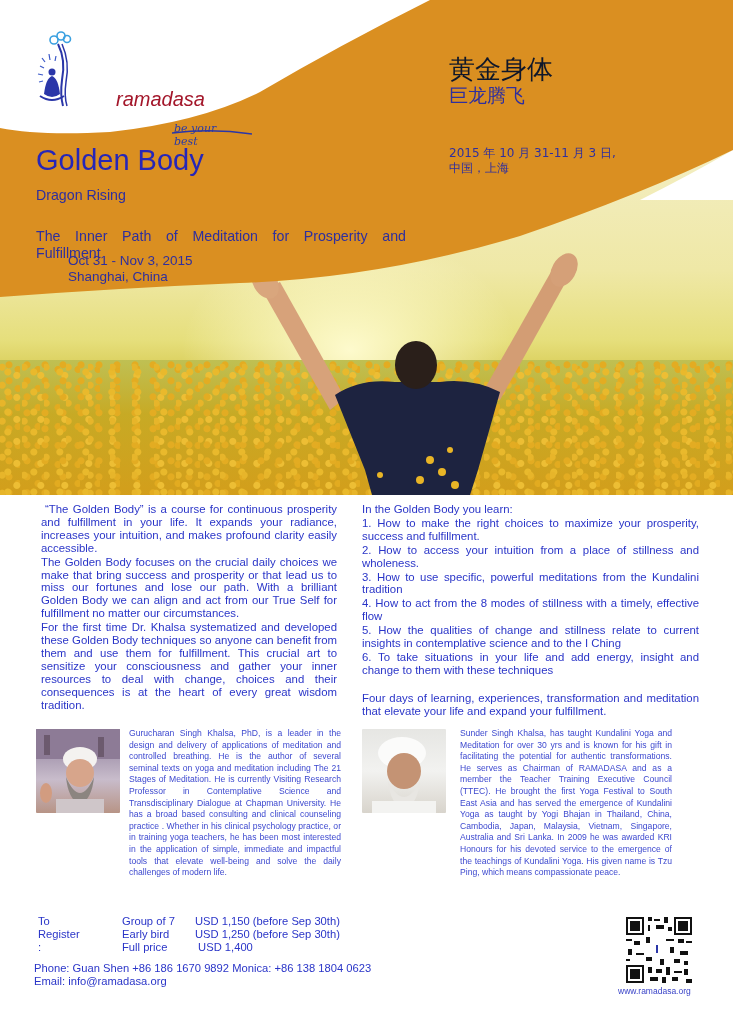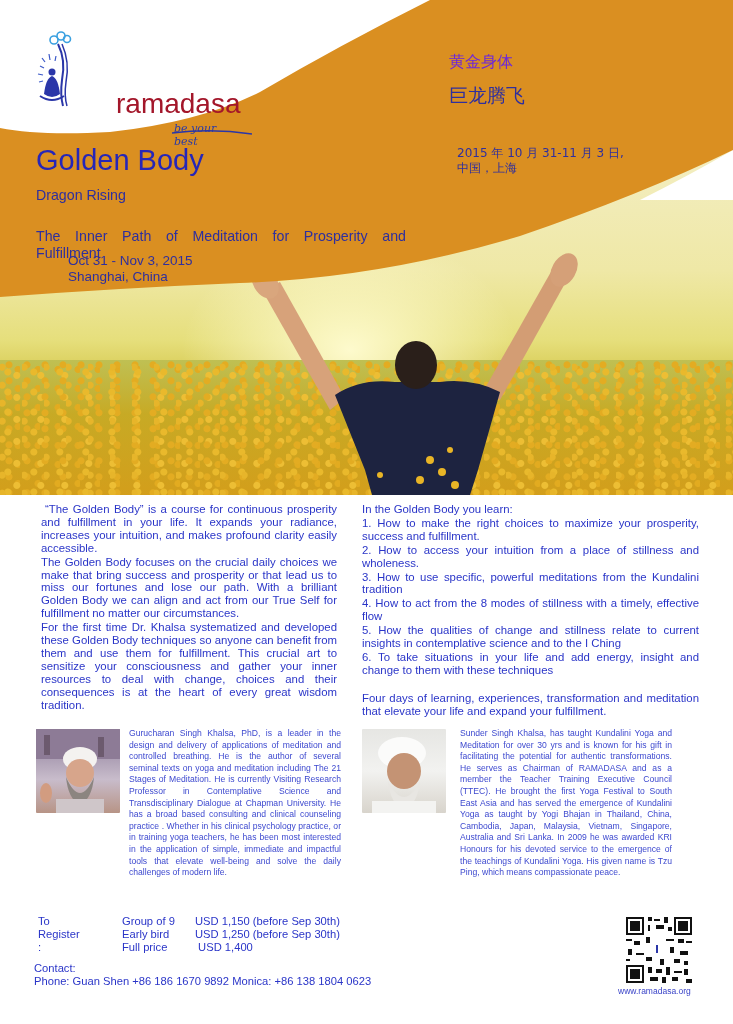--- a/index.html
+++ b/index.html
@@ -21,34 +21,34 @@
                    radial-gradient(circle at 90% 50%, #e2ab20 0 3px, transparent 4px),
                    linear-gradient(180deg, #bfc053 0%, #c7aa25 40%, #d39e1b 100%);
                  background-size: 22px 18px, 26px 20px, 18px 16px, 24px 22px, 20px 19px, 100% 100%; }
   .person { position:absolute; left: 0; top: 0; width: 733px; height: 345px; }
 
   
   .wave { position:absolute; left:0; top:0; width:733px; height:310px; }
 
   
   .logo { position:absolute; left: 36px; top: 30px; width: 200px; height: 80px; }
-  .logo-word { position:absolute; left: 80px; top: 58px; font-size: 28px; color: #a3162a; letter-spacing: 0px; }
+  .logo-word { position:absolute; left: 80px; top: 58px; font-size: 20px; color: #a3162a; letter-spacing: 0px; font-style: italic; }
   .logo-tag { position:absolute; left: 138px; top: 86px; font-size: 11px; color: #2b3aa6; font-style: italic;
               font-family: "DejaVu Serif", serif; margin-top: 6px; }
 
   
   .title-en { position:absolute; left: 36px; top: 144px; font-size: 29px; color: #2626b8; }
   .sub-en { position:absolute; left: 36px; top: 187px; width: 370px; font-size: 14.2px; line-height: 17px; color: #2f2f9e; }
   .sub-en .l2 { text-align: justify; text-align-last: justify; display:block;margin-top:24px; }
   .date-en { position:absolute; left: 36px; top: 253px; font-size: 13.5px; line-height: 16px; color: #2f2f9e; margin-left: 32px; }
 
   
-  .title-zh { position:absolute; left: 449px; top: 52px; font-size: 16px; color: #6d28d9; font-family: Liberation Sans, sans-serif; }
+  .title-zh { position:absolute; left: 449px; top: 52px; font-size: 26px; color: #0f172a; font-family: Liberation Sans, sans-serif; }
   .sub-zh { position:absolute; left: 449px; top: 85px; font-size: 19px; line-height: 21px; color: #2f2f9e; font-family: "DejaVu Sans", sans-serif; }
-  .date-zh { position:absolute; left: 449px; top: 146px; font-size: 12px; line-height: 15px; color: #2f2f9e; font-family: "DejaVu Sans", sans-serif; margin-left: 8px; }
+  .date-zh { position:absolute; left: 449px; top: 146px; font-size: 12px; line-height: 15px; color: #2f2f9e; font-family: "DejaVu Sans", sans-serif; }
 
   
   .col { position:absolute; font-size: 11.4px; line-height: 12.9px; color: #2a35c8; text-align: justify; }
   .col p { margin: 1px; }
   .col-left { left: 40px; top: 502px; width: 298px; }
   .col-right { left: 361px; top: 502px; width: 339px; }
   .col-left .first { text-indent: 4px; }
   .col-right .spacer { height: 13px; }
 
   
@@ -190,33 +190,33 @@
     <ellipse cx="42" cy="42" rx="17" ry="18" fill="#c49374"></ellipse>
     <path d="M26 52 Q42 84 58 52 Q56 74 42 82 Q28 74 26 52 Z" fill="#e8e6e2"></path>
     <rect x="10" y="72" width="64" height="12" fill="#f3f3f1"></rect>
   </svg>
 </div>
 <div class="bio bio2">Sunder Singh Khalsa, has taught Kundalini Yoga and Meditation for over 30 yrs and is known for his gift in facilitating the potential for authentic transformations. He serves as Chairman of RAMADASA and as a member the Teacher Training Executive Council (TTEC). He brought the first Yoga Festival to South East Asia and has served the emergence of Kundalini Yoga as taught by Yogi Bhajan in Thailand, China, Cambodia, Japan, Malaysia, Vietnam, Singapore, Australia and Sri Lanka. In 2009 he was awarded KRI Honours for his devoted service to the emergence of the teachings of Kundalini Yoga. His given name is Tzu Ping, which means compassionate peace.</div>
 
 <div class="reg">
   <span class="reg-label">To Register :</span>
   <div class="reg-row" style="top:0">
-    <span class="tier">Group of 9</span><span>USD 1,150 (before Sep 30th)</span>
+    <span class="tier">Group of 7</span><span>USD 1,150 (before Sep 30th)</span>
   </div>
   <div class="reg-row" style="top:13px">
     <span class="tier">Early bird</span><span>USD 1,250 (before Sep 30th)</span>
   </div>
   <div class="reg-row" style="top:26px">
     <span class="tier">Full price</span><span> USD 1,400</span>
   </div>
 </div>
 
 <div class="contact">
-  <div>Contact:</div>
   <div>Phone: Guan Shen +86 186 1670 9892  Monica: +86 138 1804 0623</div>
+  <div>Email: info@ramadasa.org</div>
 </div>
 
 <svg class="qr" viewBox="0 0 33 33" shape-rendering="crispEdges">
   <rect width="33" height="33" fill="#fff"></rect>
   <g fill="#111">
     <rect x="0" y="0" width="9" height="9"></rect>
       <rect x="1" y="1" width="7" height="7" fill="#fff"></rect>
       <rect x="2" y="2" width="5" height="5"></rect>
     <rect x="24" y="0" width="9" height="9"></rect>
       <rect x="25" y="1" width="7" height="7" fill="#fff"></rect>

